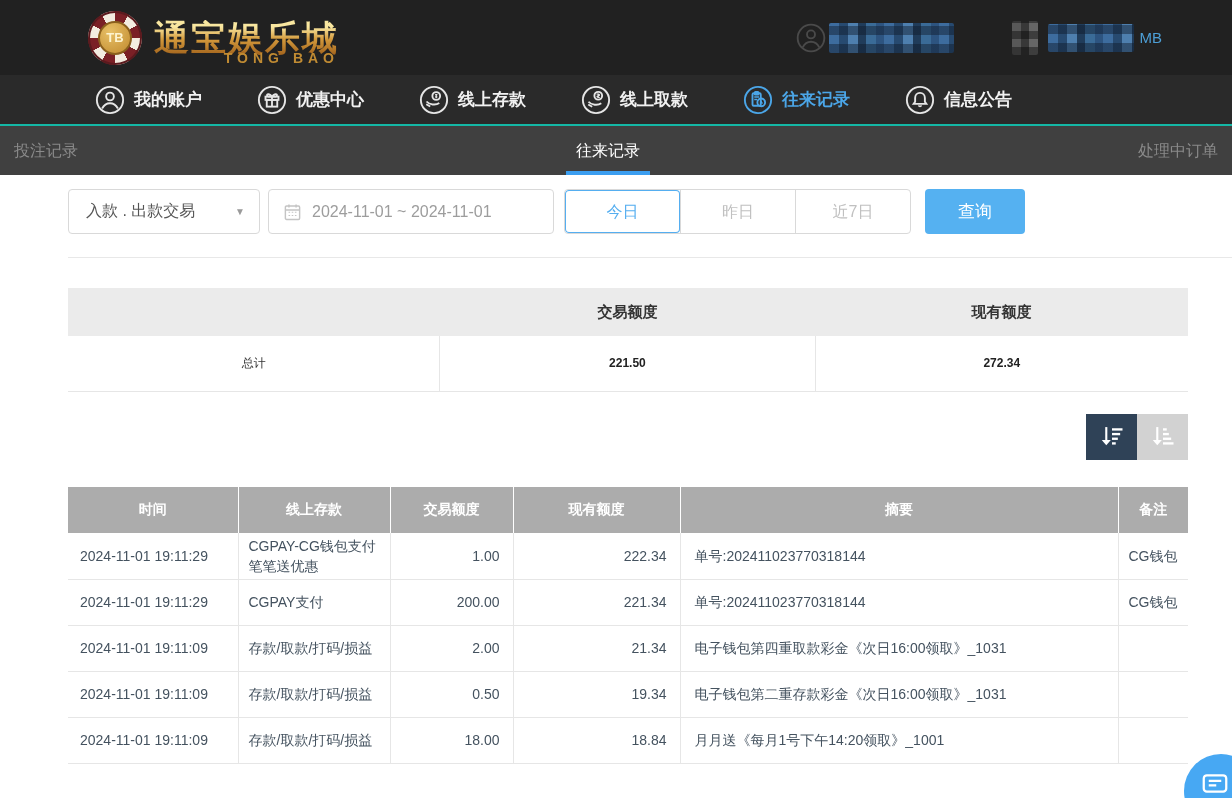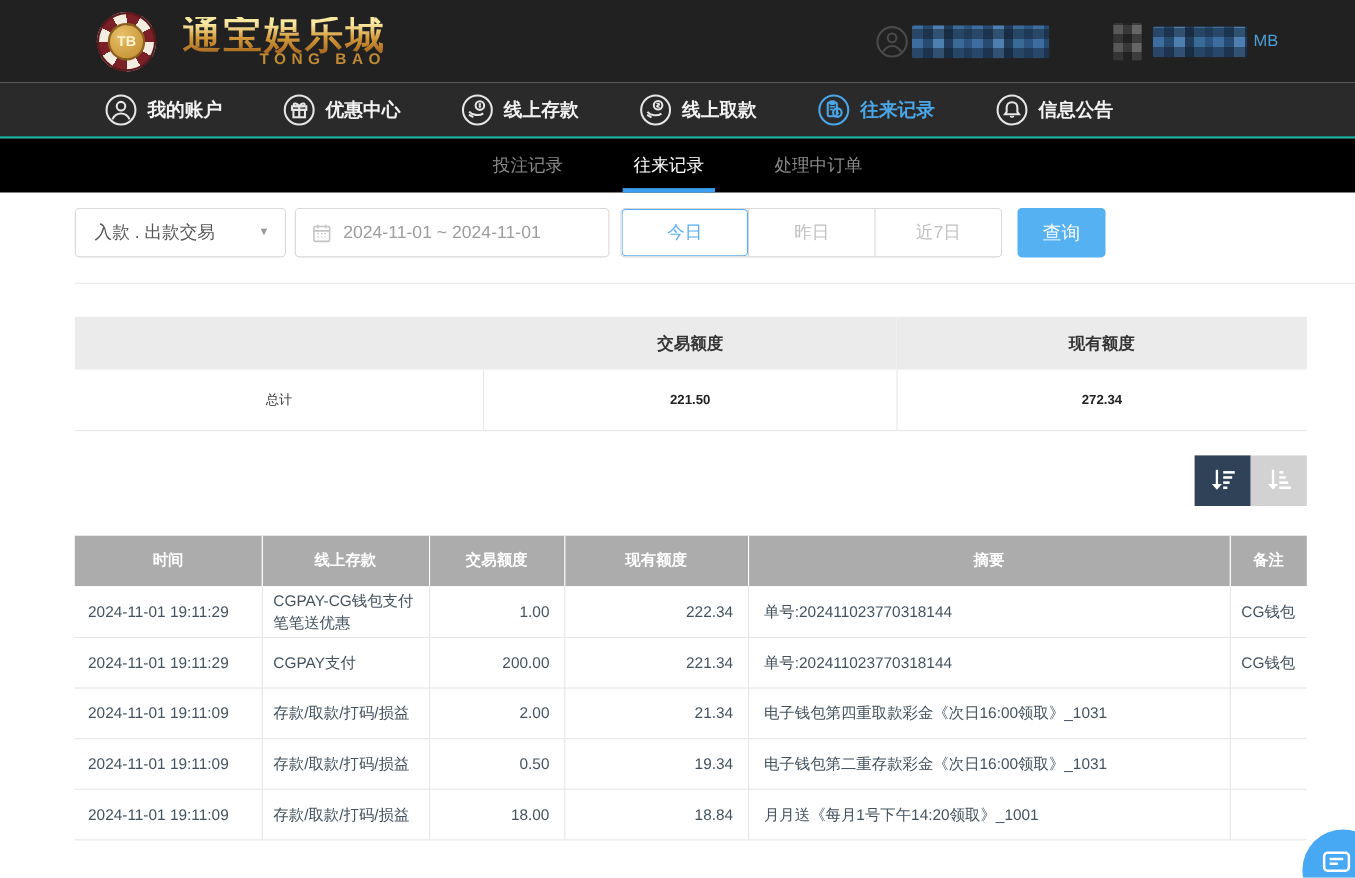--- a/index.html
+++ b/index.html
@@ -1,21 +1,21 @@
 <!DOCTYPE html>
 <html><head>
 <meta charset="utf-8">
 <style>
   * { margin:0; padding:0; box-sizing:border-box; }
   body { font-family:"Liberation Sans","DejaVu Sans",sans-serif; background:#fff; }
   .page { position:relative; width:1232px; height:798px; overflow:hidden; background:#fff; }
 
   
   .topbar { height:75px; background:#212121; display:flex; align-items:center; justify-content:space-between; padding:0 70px 0 88px; }
-  .brand { display:flex; align-items:center; gap:24px; }
+  .brand { display:flex; align-items:flex-end; gap:12px; }
   .chip { width:54px; height:54px; border-radius:50%;
     background:repeating-conic-gradient(#7a2026 0 30deg,#f3ece0 30deg 60deg);
     display:flex; align-items:center; justify-content:center; box-shadow:0 0 0 2px #5b1a1e inset; }
   .chip-inner { width:34px; height:34px; border-radius:50%; background:radial-gradient(circle at 35% 30%,#e8c067,#c08a2e);
     border:2px solid #8a5f1d; color:#fdf3cf; font-weight:bold; font-size:13px; display:flex; align-items:center; justify-content:center; }
   .brand-text { display:flex; flex-direction:column; line-height:1; }
   .brand-cn { font-size:35px; font-weight:bold; letter-spacing:2px;
     background:linear-gradient(#f9e7a0 20%,#d49a3c 55%,#a3641d); -webkit-background-clip:text; background-clip:text; color:transparent; }
   .brand-en { font-size:14px; font-weight:bold; letter-spacing:5px; color:#c08b33; text-align:right; margin-top:-4px; }
 
@@ -34,38 +34,38 @@
   .mb-label { color:#4d9fd6; font-size:15px; margin-left:-4px; }
 
   
   .mainnav { height:51px; background:#2a2a2a; display:flex; align-items:center; gap:55px; padding-left:95px; border-bottom:2px solid #14b8a6; }
   .nav-item { display:flex; align-items:center; gap:9px; color:#f2f2f2; font-size:17px; font-weight:bold; cursor:pointer; }
   .nav-item .nicon { display:flex; color:#e6e6e6; }
   .nav-item.active { color:#4ba6e8; }
   .nav-item.active .nicon { color:#4ba6e8; }
 
   
-  .subtabs { height:49px; background:#000000; display:flex; justify-content:center; gap:36px; }
+  .subtabs { height:49px; background:#404040; display:flex; justify-content:space-between; gap:36px; }
   .subtab { position:relative; line-height:49px; padding:0 14px; font-size:16px; color:#8a8a8a; cursor:pointer; }
   .subtab.active { color:#fff; }
   .subtab.active::after { content:""; position:absolute; left:4px; right:4px; bottom:0; height:4px; background:#3b9ef0; }
 
   
   .content { padding:14px 0 0 0; }
   .filters { display:flex; align-items:center; margin:0 0 0 68px; }
   .ctl { height:45px; border:1px solid #d9d9d9; border-radius:4px; background:#fff; display:flex; align-items:center; }
   .type-select { width:192px; padding:0 14px 0 17px; justify-content:space-between; font-size:16px; color:#555; cursor:pointer; }
   .caret { font-size:10px; color:#9a9a9a; }
   .date-field { width:286px; margin-left:8px; padding:0 12px 0 14px; gap:10px; font-size:16px; color:#9d9d9d; cursor:pointer; }
   .cal-icon { color:#c4c4c4; display:flex; }
   .quick-group { margin-left:10px; border:1px solid #d9d9d9; border-radius:4px; height:45px; display:flex; overflow:hidden; }
   .quick-btn { width:115px; text-align:center; line-height:43px; font-size:16px; color:#c0c0c0; cursor:pointer; border-left:1px solid #d9d9d9; }
   .quick-btn:first-child { border-left:none; }
   .quick-btn.active { color:#55aef0; box-shadow:0 0 0 1px #55aef0 inset; border-radius:4px; background:#fff; }
-  .search-btn { margin-left:14px; width:80px; height:45px; border:none; border-radius:4px; background:#55b1f1; color:#fff; font-size:17px; cursor:pointer; font-family:inherit; }
+  .search-btn { margin-left:14px; width:100px; height:45px; border:none; border-radius:4px; background:#55b1f1; color:#fff; font-size:17px; cursor:pointer; font-family:inherit; }
 
   .divider { margin:23px 0 0 68px; border:none; border-top:1px solid #e8e8e8; }
 
   
   .summary { width:1120px; margin:30px 0 0 68px; border-collapse:collapse; table-layout:fixed; }
   .summary thead th { background:#ebebeb; height:48px; font-size:15px; font-weight:bold; color:#333; }
   .summary tbody td { height:55px; text-align:center; font-size:12px; color:#222; border-left:1px solid #e6e6e6; border-bottom:1px solid #e6e6e6; }
   .summary tbody td:first-child { border-left:none; font-weight:normal; color:#333; }
   .summary tbody td.num { font-weight:bold; }
 

